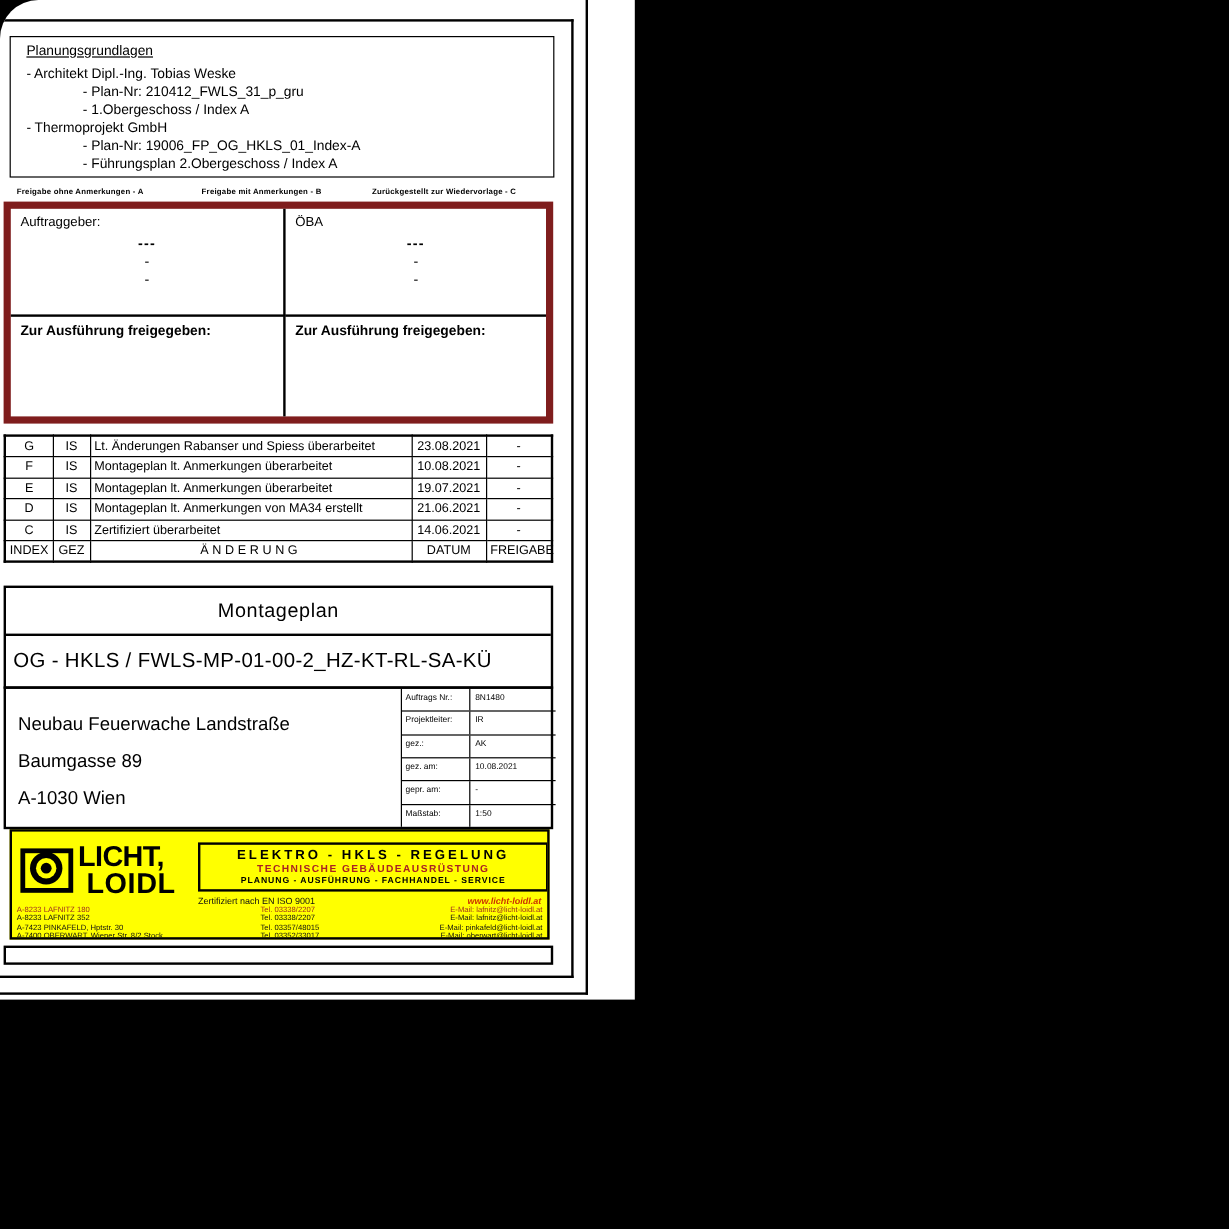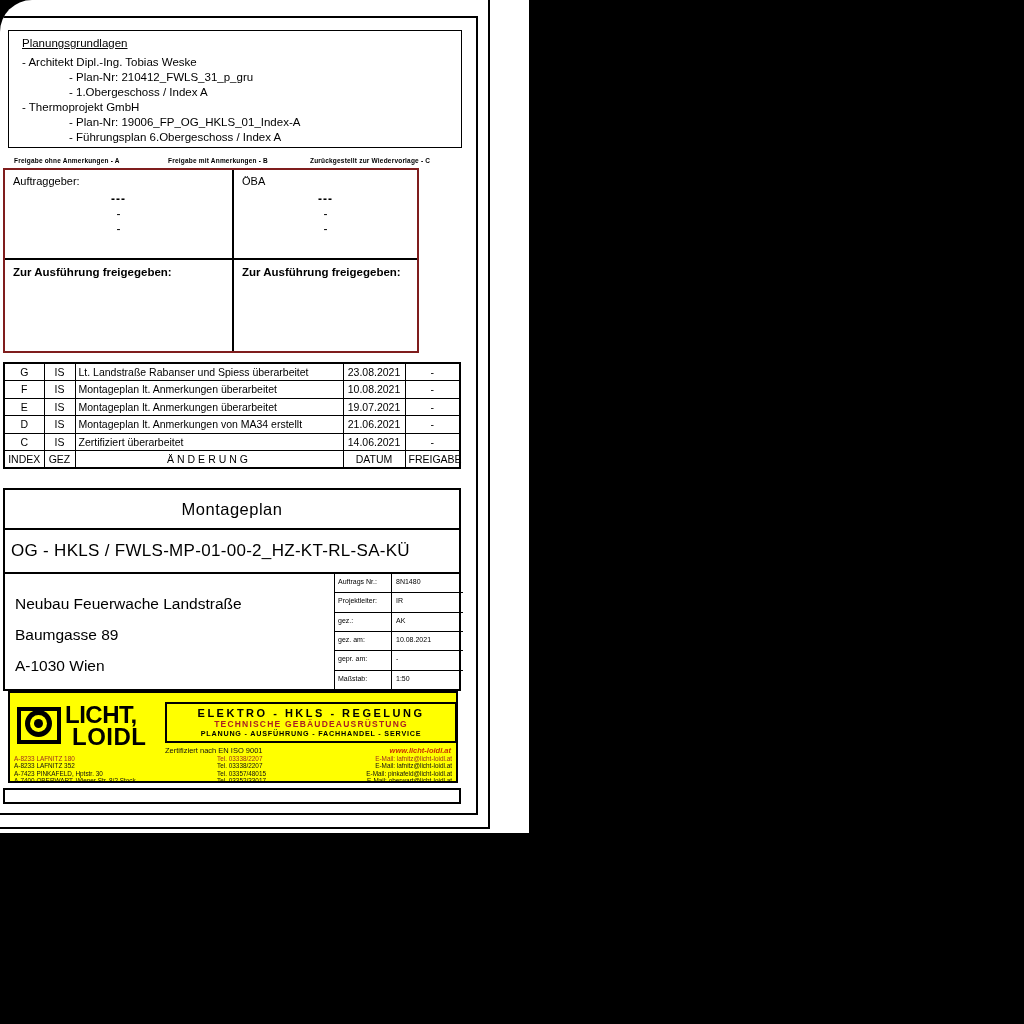--- a/index.html
+++ b/index.html
@@ -14,21 +14,21 @@
   .box-planning { position:absolute; left:8px; top:30px; width:454px; height:118px; border:1px solid #000; }
   .planning-title { position:absolute; left:13px; top:6px; font-size:11.5px; text-decoration:underline; }
   .planning-lines { position:absolute; left:13px; top:24px; font-size:11.5px; line-height:15px; white-space:nowrap; }
   .pl-indent { padding-left:47px; }
 
   
   .caption { position:absolute; top:157px; font-size:6.5px; font-weight:bold; letter-spacing:0.2px; }
   .cap-a { left:14px; } .cap-b { left:168px; } .cap-c { left:310px; }
 
   
-  .box-approval { position:absolute; left:3px; top:168px; width:416px; height:185px; border:2px solid #7f1d1d; display:grid; grid-template-columns:229px 1fr; grid-template-rows:90px 1fr; }
+  .box-approval { position:absolute; left:3px; top:168px; width:458px; height:185px; border:6px solid #7f1d1d; display:grid; grid-template-columns:229px 1fr; grid-template-rows:90px 1fr; }
   .ap-cell { position:relative; font-size:11px; }
   .ap-cell.brd-r { border-right:2px solid #000; }
   .ap-cell.brd-b { border-bottom:2px solid #000; }
   .ap-label { position:absolute; left:8px; top:5px; }
   .ap-dashes { position:absolute; left:0; top:22px; width:100%; text-align:center; line-height:15px; font-size:12px; }
   .ap-dashes .d0 { font-weight:bold; letter-spacing:1px; }
   .ap-release { position:absolute; left:8px; top:6px; font-weight:bold; font-size:11.5px; }
 
   
   .rev-table { position:absolute; left:3px; top:362px; width:458px; border-collapse:collapse; table-layout:fixed; border:2px solid #000; }
@@ -89,21 +89,21 @@
     <div class="sheet-edge-h"></div>
 
     <div class="box-planning">
       <div class="planning-title">Planungsgrundlagen</div>
       <div class="planning-lines">
         <div>- Architekt Dipl.-Ing. Tobias Weske</div>
         <div class="pl-indent">- Plan-Nr: 210412_FWLS_31_p_gru</div>
         <div class="pl-indent">- 1.Obergeschoss / Index A</div>
         <div>- Thermoprojekt GmbH</div>
         <div class="pl-indent">- Plan-Nr: 19006_FP_OG_HKLS_01_Index-A</div>
-        <div class="pl-indent">- Führungsplan 6.Obergeschoss / Index A</div>
+        <div class="pl-indent">- Führungsplan 2.Obergeschoss / Index A</div>
       </div>
     </div>
 
     <span class="caption cap-a">Freigabe ohne Anmerkungen - A</span>
     <span class="caption cap-b">Freigabe mit Anmerkungen - B</span>
     <span class="caption cap-c">Zurückgestellt zur Wiedervorlage - C</span>
 
     <div class="box-approval">
       <div class="ap-cell brd-r brd-b">
         <span class="ap-label">Auftraggeber:</span>
@@ -127,21 +127,21 @@
       <div class="ap-cell">
         <span class="ap-release">Zur Ausführung freigegeben:</span>
       </div>
     </div>
 
     <table class="rev-table">
       <tbody>
           <tr>
         <td class="c-index">G</td>
         <td class="c-gez">IS</td>
-        <td class="c-chg">Lt. Landstraße Rabanser und Spiess überarbeitet</td>
+        <td class="c-chg">Lt. Änderungen Rabanser und Spiess überarbeitet</td>
         <td class="c-date">23.08.2021</td>
         <td class="c-rel">-</td>
       </tr>
       <tr>
         <td class="c-index">F</td>
         <td class="c-gez">IS</td>
         <td class="c-chg">Montageplan lt. Anmerkungen überarbeitet</td>
         <td class="c-date">10.08.2021</td>
         <td class="c-rel">-</td>
       </tr>

